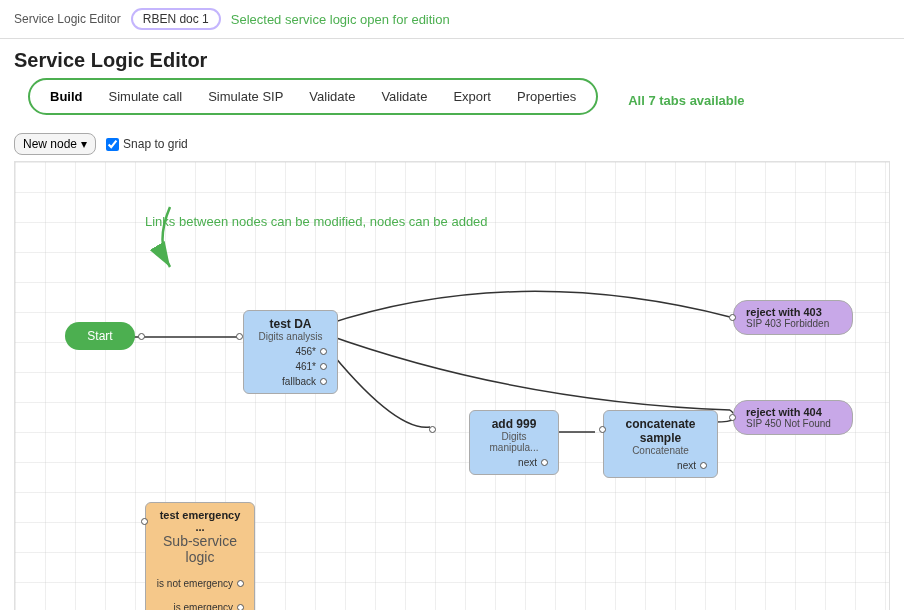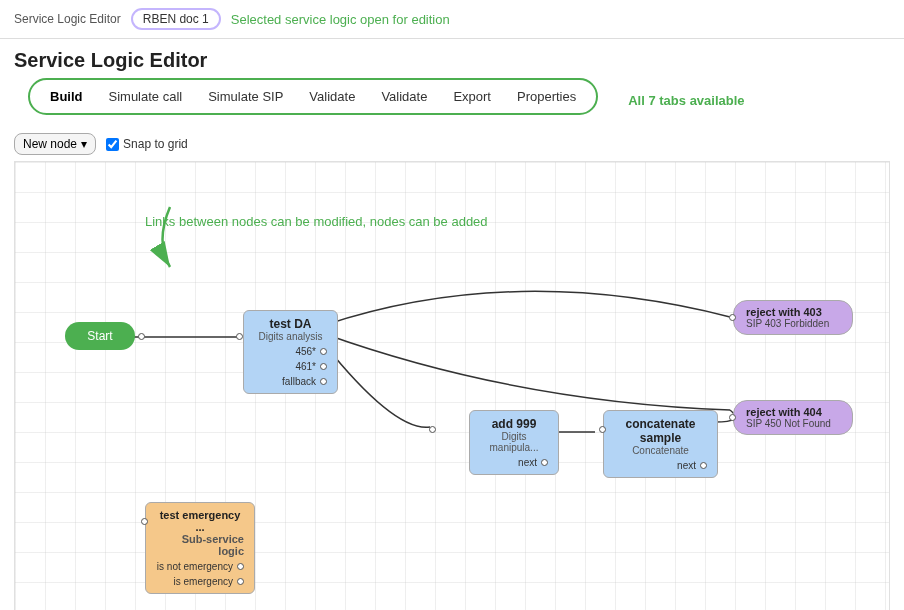--- a/index.html
+++ b/index.html
@@ -116,22 +116,22 @@
     .node-purple .node-title { font-weight: bold; font-size: 11px; color: #222; }
     .node-purple .node-subtitle { font-size: 10px; color: #444; }
 
     
     .node-orange {
       background: #f5c88a; border: 1px solid #aaa;
       border-radius: 6px; padding: 6px 10px;
       min-width: 95px;
     }
     .node-orange .node-title { font-weight: bold; font-size: 11px; color: #222; text-align: center; }
-    .node-orange .node-subtitle { font-size: 11px; color: #555; text-align: right; font-weight: bold; }
-    .node-orange .node-port { font-size: 10px; color: #333; margin-top: 4px; display: flex; align-items: center; justify-content: flex-end; gap: 4px; }
+    .node-orange .node-subtitle { font-size: 14px; color: #555; text-align: center; }
+    .node-orange .node-port { font-size: 10px; color: #333; margin-top: 13px; display: flex; align-items: center; justify-content: flex-end; gap: 4px; }
 
     
     .port-dot {
       width: 7px; height: 7px; border-radius: 50%;
       background: #fff; border: 1.5px solid #555; display: inline-block; flex-shrink: 0;
     }
   </style>
 </head>
 <body>
 

